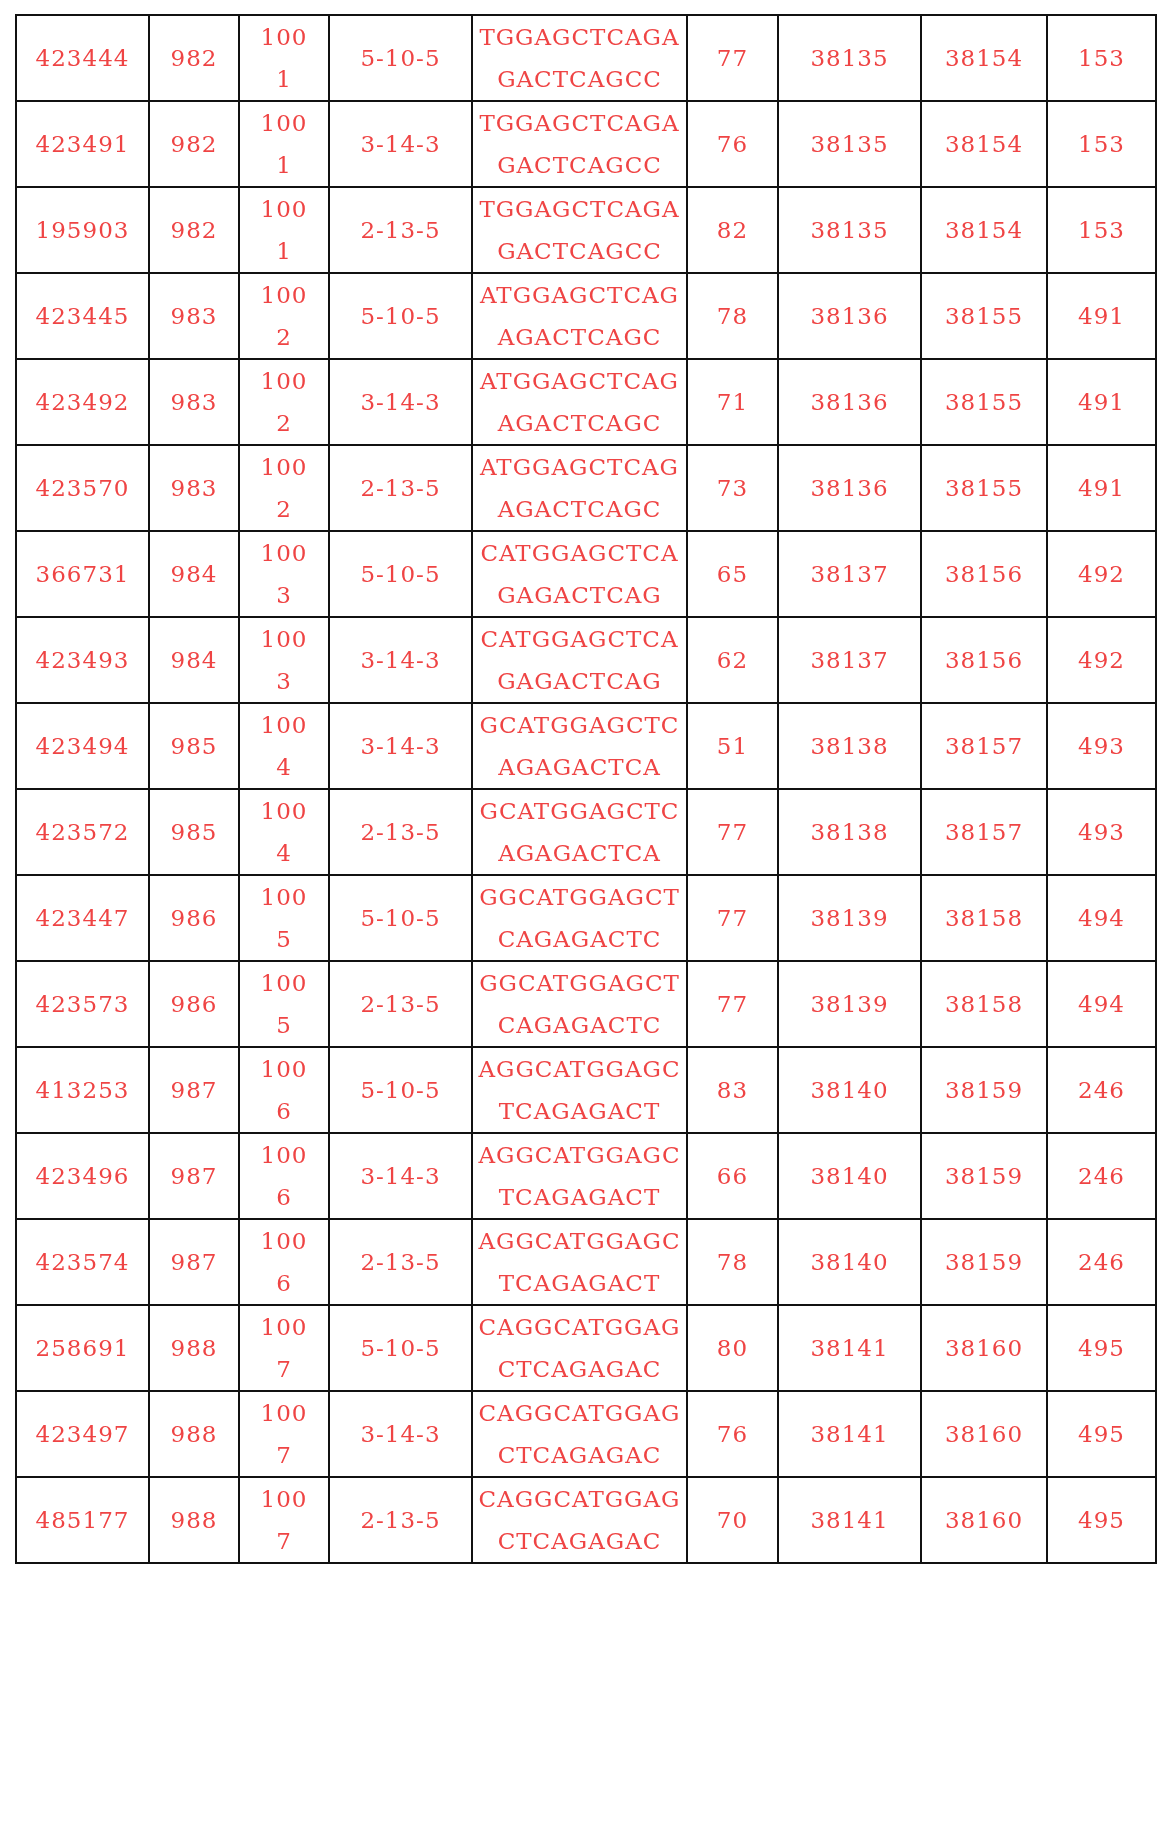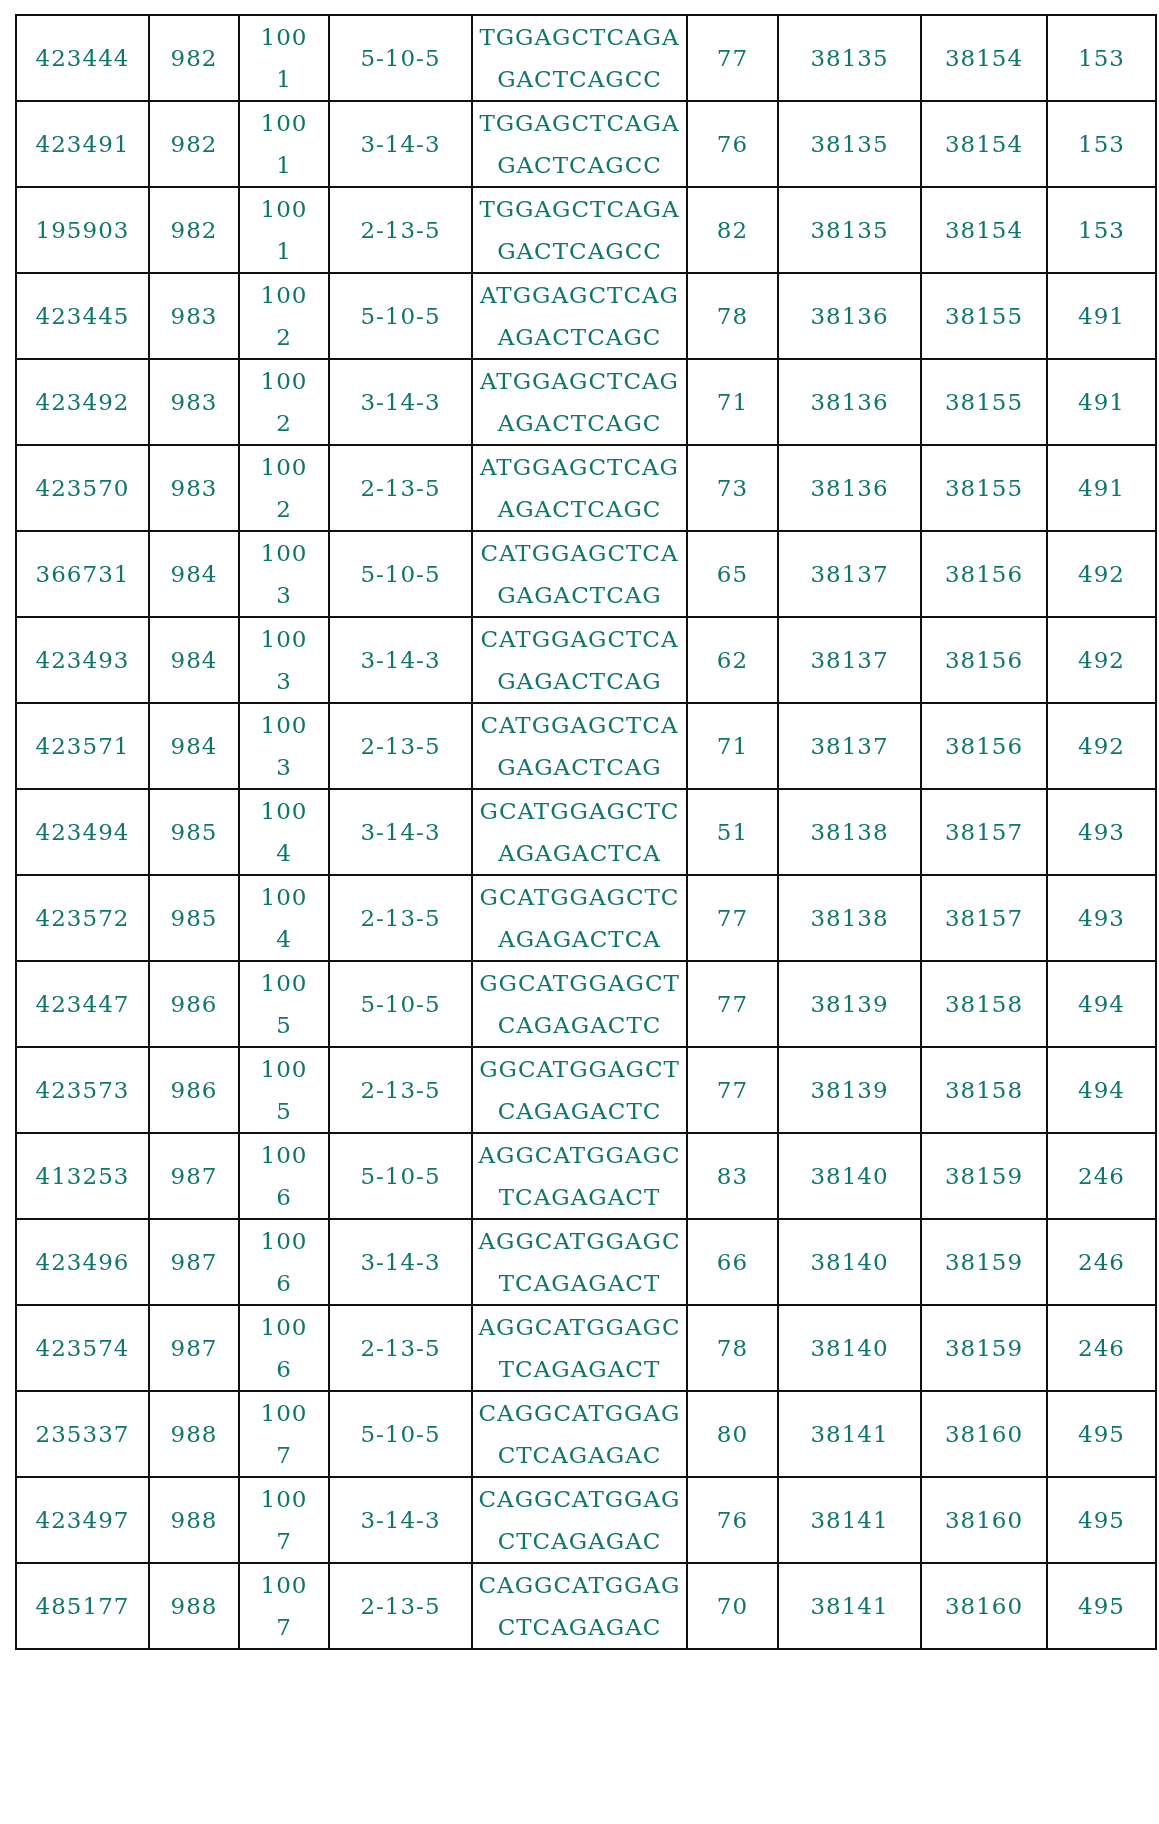--- a/index.html
+++ b/index.html
@@ -1,21 +1,21 @@
 <!DOCTYPE html>
 <html><head>
   <meta charset="utf-8">
   <style>
     html, body { margin: 0; padding: 0; background: #ffffff; }
     body { width: 1159px; height: 1824px; position: relative; overflow: hidden; }
     table.data-table {
       position: absolute; left: 15px; top: 14px;
       width: 1140px; border-collapse: collapse; table-layout: fixed;
       font-family: "DejaVu Serif", "Liberation Serif", serif;
-      color: #0f766e;
+      color: #ef4444;
     }
     table.data-table td {
       border: 2px solid #111;
       height: 81px;
       padding: 0;
       text-align: center;
       vertical-align: middle;
       font-size: 23px;
       letter-spacing: 1px;
       line-height: 42px;
@@ -177,37 +177,20 @@
     <td class="c-seq">
           <span class="line">CATGGAGCTCA</span>
           <span class="line">GAGACTCAG</span>
         </td>
     <td>62</td>
     <td>38137</td>
     <td>38156</td>
     <td>492</td>
   </tr>
 
-  <tr>
-    <td>423571</td>
-    <td>984</td>
-    <td class="c-pos">
-          <span class="line">100</span>
-          <span class="line">3</span>
-        </td>
-    <td>2-13-5</td>
-    <td class="c-seq">
-          <span class="line">CATGGAGCTCA</span>
-          <span class="line">GAGACTCAG</span>
-        </td>
-    <td>71</td>
-    <td>38137</td>
-    <td>38156</td>
-    <td>492</td>
-  </tr>
 
 
   <tr>
     <td>423494</td>
     <td>985</td>
     <td class="c-pos">
           <span class="line">100</span>
           <span class="line">4</span>
         </td>
     <td>3-14-3</td>
@@ -324,21 +307,21 @@
           <span class="line">AGGCATGGAGC</span>
           <span class="line">TCAGAGACT</span>
         </td>
     <td>78</td>
     <td>38140</td>
     <td>38159</td>
     <td>246</td>
   </tr>
 
   <tr>
-    <td>235337</td>
+    <td>258691</td>
     <td>988</td>
     <td class="c-pos">
           <span class="line">100</span>
           <span class="line">7</span>
         </td>
     <td>5-10-5</td>
     <td class="c-seq">
           <span class="line">CAGGCATGGAG</span>
           <span class="line">CTCAGAGAC</span>
         </td>

